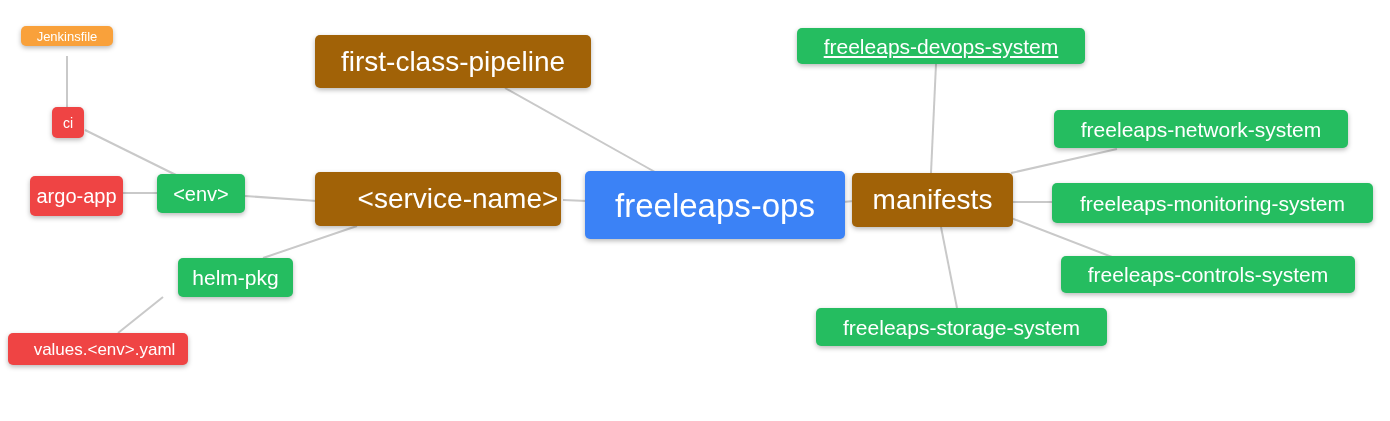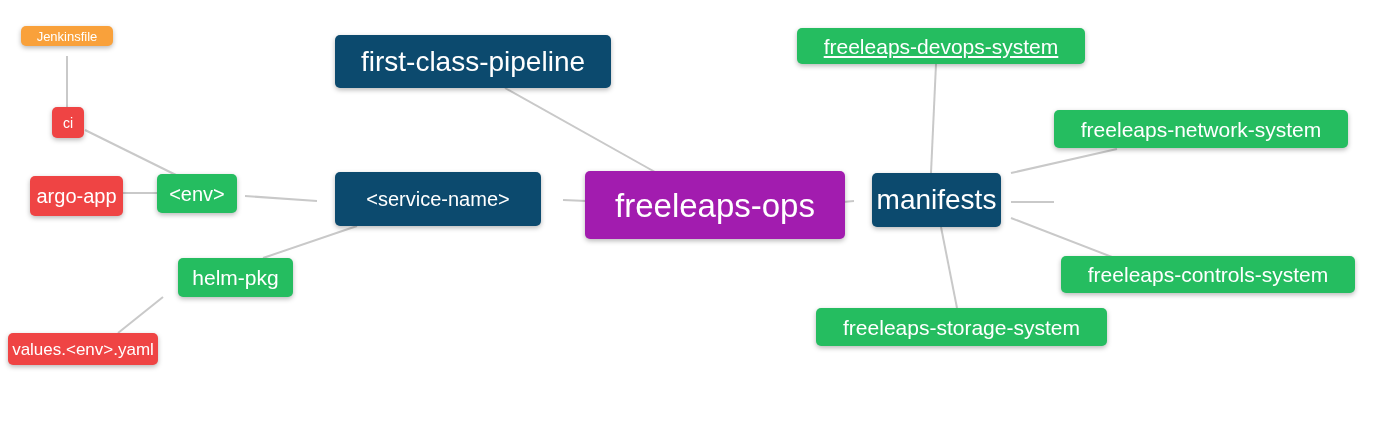--- a/index.html
+++ b/index.html
@@ -31,22 +31,22 @@
     align-items: center;
     justify-content: center;
     color: #ffffff;
     border-radius: 5px;
     white-space: nowrap;
     line-height: 1;
     box-shadow: 0 2px 5px rgba(0,0,0,0.28);
     cursor: pointer;
     user-select: none;
   }
-  .node.root   { background: #a21caf; }
-  .node.branch { background: #0c4a6e; margin-left: 20px; }
+  .node.root   { background: #3b82f6; }
+  .node.branch { background: #a16207; }
   .node.leaf   { background: #25bd60; }
   .node.alert  { background: #ef4444; }
   .node.amber  { background: #f9a13b; }
 </style>
 </head>
 <body>
 
 <div class="canvas">
 
   <svg class="links">
@@ -63,38 +63,39 @@
     <line x1="1011" y1="173" x2="1117" y2="149"></line>
     <line x1="1011" y1="202" x2="1054" y2="202"></line>
     <line x1="1011" y1="218" x2="1112" y2="257"></line>
     <line x1="941" y1="227" x2="957" y2="308"></line>
   </svg>
 
   <div class="node root" style="left:585px;  top:171px; width:260px; height:68px; font-size:33px;">freeleaps-ops</div>
 
   <div class="node branch" style="left:315px;  top:35px;  width:276px; height:53px; font-size:28px;">first-class-pipeline</div>
 
-  <div class="node branch" style="left:315px;  top:172px; width:206px; height:54px; font-size:20px;">&lt;service-name&gt;</div>
+  <div class="node branch" style="left:315px;  top:172px; width:206px; height:54px; font-size:28px;padding-left:40px;">&lt;service-name&gt;</div>
 
-  <div class="node leaf" style="left:157px;  top:174px; width:80px;  height:39px; font-size:20px;">&lt;env&gt;</div>
+  <div class="node leaf" style="left:157px;  top:174px; width:88px;  height:39px; font-size:20px;">&lt;env&gt;</div>
 
   <div class="node alert" style="left:52px;   top:107px; width:32px;  height:31px; font-size:14px;">ci</div>
 
   <div class="node amber" style="left:21px;   top:26px;  width:92px;  height:20px; font-size:13px;">Jenkinsfile</div>
 
   <div class="node alert" style="left:30px;   top:176px; width:93px;  height:40px; font-size:20px;">argo-app</div>
 
   <div class="node leaf" style="left:148px;  top:258px; width:115px; height:39px; font-size:21px;margin-left:30px;">helm-pkg</div>
 
-  <div class="node alert" style="left:8px;    top:333px; width:150px; height:32px; font-size:17px;">values.&lt;env&gt;.yaml</div>
+  <div class="node alert" style="left:8px;    top:333px; width:167px; height:32px; font-size:17px;padding-left:13px;">values.&lt;env&gt;.yaml</div>
 
-  <div class="node branch" style="left:852px;  top:173px; width:129px; height:54px; font-size:28px;">manifests</div>
+  <div class="node branch" style="left:852px;  top:173px; width:161px; height:54px; font-size:28px;">manifests</div>
 
   <div class="node leaf" style="left:797px;  top:28px;  width:288px; height:36px; font-size:21px;text-decoration:underline;">freeleaps-devops-system</div>
 
   <div class="node leaf" style="left:1054px; top:110px; width:294px; height:38px; font-size:21px;">freeleaps-network-system</div>
 
+  <div class="node leaf" style="left:1052px; top:183px; width:321px; height:40px; font-size:21px;">freeleaps-monitoring-system</div>
 
   <div class="node leaf" style="left:1061px; top:256px; width:294px; height:37px; font-size:21px;">freeleaps-controls-system</div>
 
   <div class="node leaf" style="left:816px;  top:308px; width:291px; height:38px; font-size:21px;">freeleaps-storage-system</div>
 
 </div>
 
 </body></html>

